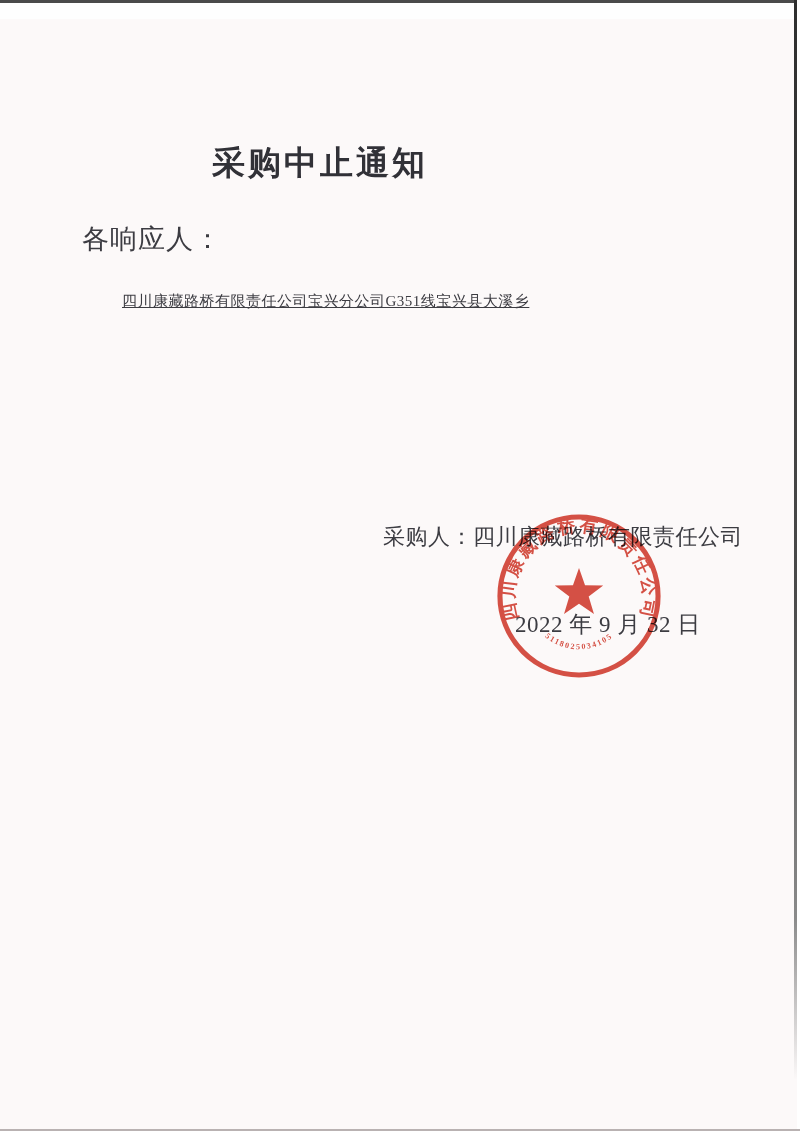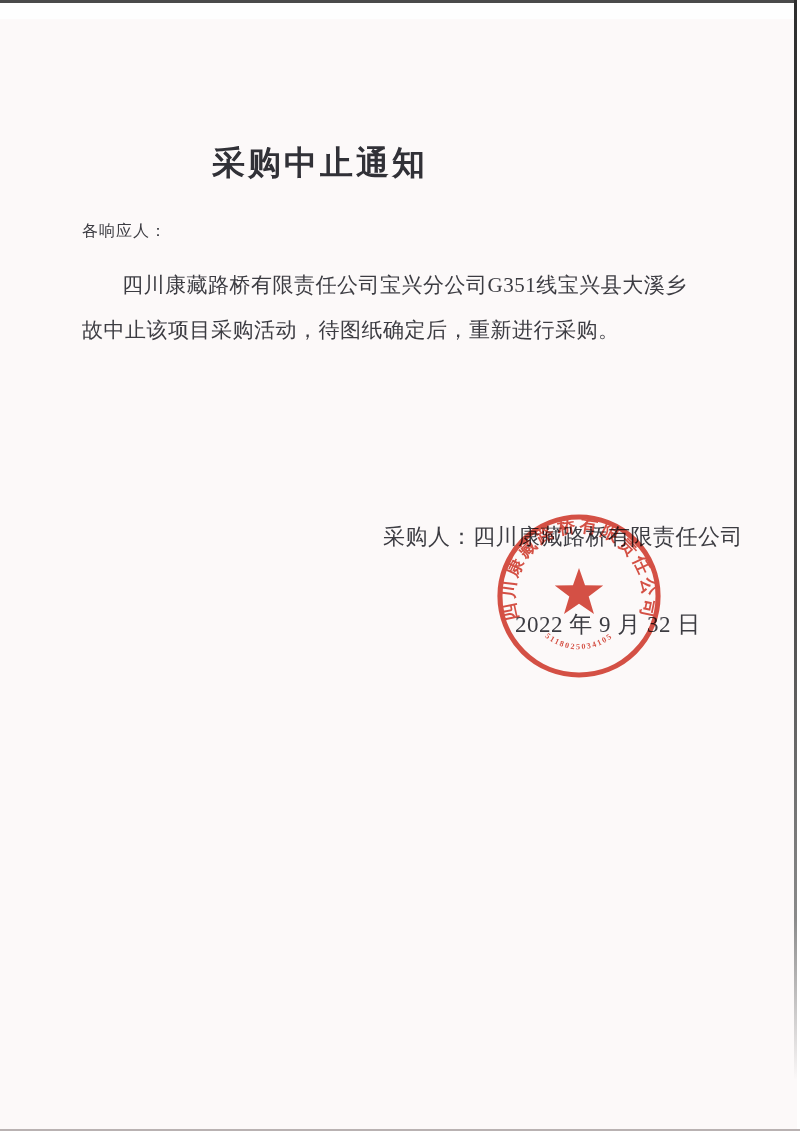--- a/index.html
+++ b/index.html
@@ -46,30 +46,31 @@
       width: 640px;
       text-align: center;
       font-size: 33px;
       font-weight: bold;
       letter-spacing: 3px;
       color: #313137;
     }
     .salutation {
       position: absolute;
       top: 221px; left: 82px;
-      font-size: 16px;
+      font-size: 27px;
       letter-spacing: 1px;
     }
     .body-block {
       position: absolute;
-      top: 263px; left: 82px;
+      top: 279px; left: 82px;
       width: 640px;
-      font-size: 21px;
+      font-size: 15px;
       line-height: 45.3px;
       letter-spacing: 0.5px;
+      text-decoration: underline;
     }
     .body-line { white-space: nowrap; }
     .body-line.indent { padding-left: 40px; }
     .signature-line {
       position: absolute;
       top: 522px; left: 335px;
       font-size: 22px;
       letter-spacing: 0.5px;
       margin-left: 48px;
     }
@@ -102,21 +103,20 @@
 <div class="scan-right-line"></div>
 <div class="scan-right-white"></div>
 <div class="scan-bottom"></div>
 
 <div class="doc-title">采购中止通知</div>
 
 <div class="salutation">各响应人：</div>
 
 <div class="body-block">
   <div class="body-line indent">四川康藏路桥有限责任公司宝兴分公司G351线宝兴县大溪乡</div>
-  <div class="body-line">故中止该项目采购活动，待图纸确定后，重新进行采购。</div>
 </div>
 
 <div class="signature-line">采购人：四川康藏路桥有限责任公司</div>
 
 <div class="date-line">2022 年 9 月 32 日</div>
 
 <div class="seal">
   <svg viewBox="0 0 200 200">
     <circle cx="100" cy="100" r="93" fill="none" stroke-width="6" stroke="#d23a2c"></circle>
     <defs>

